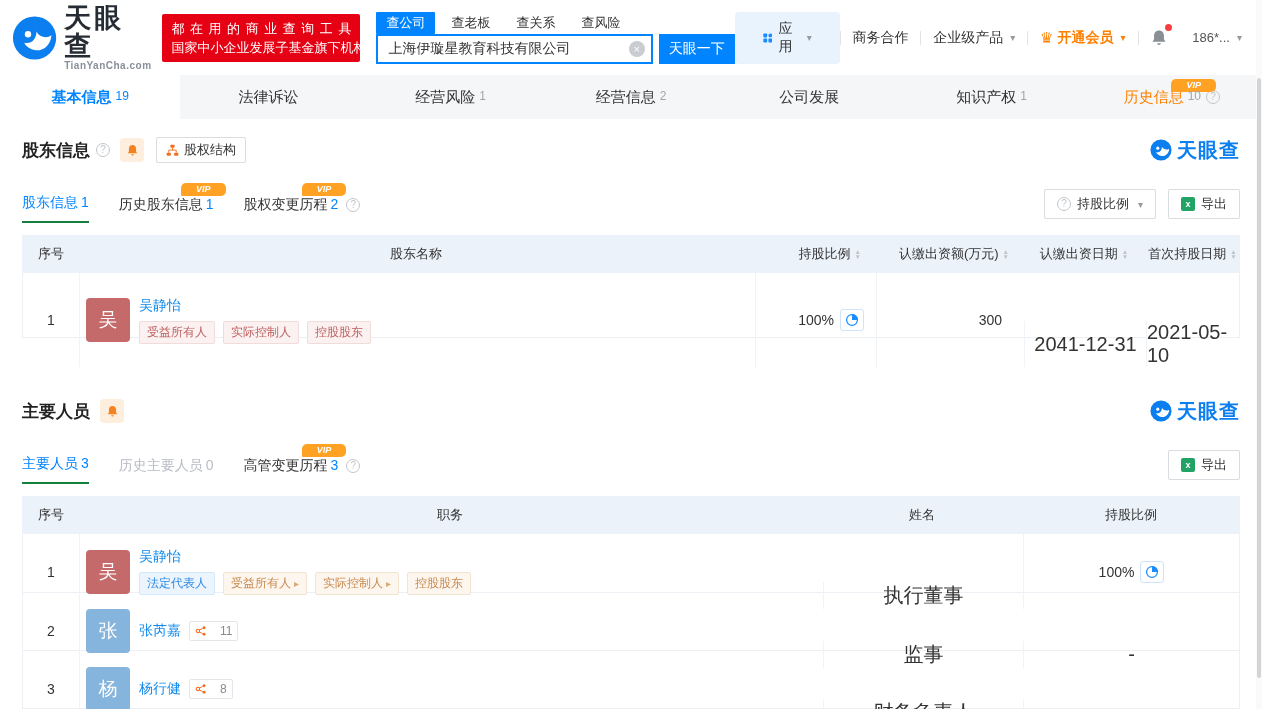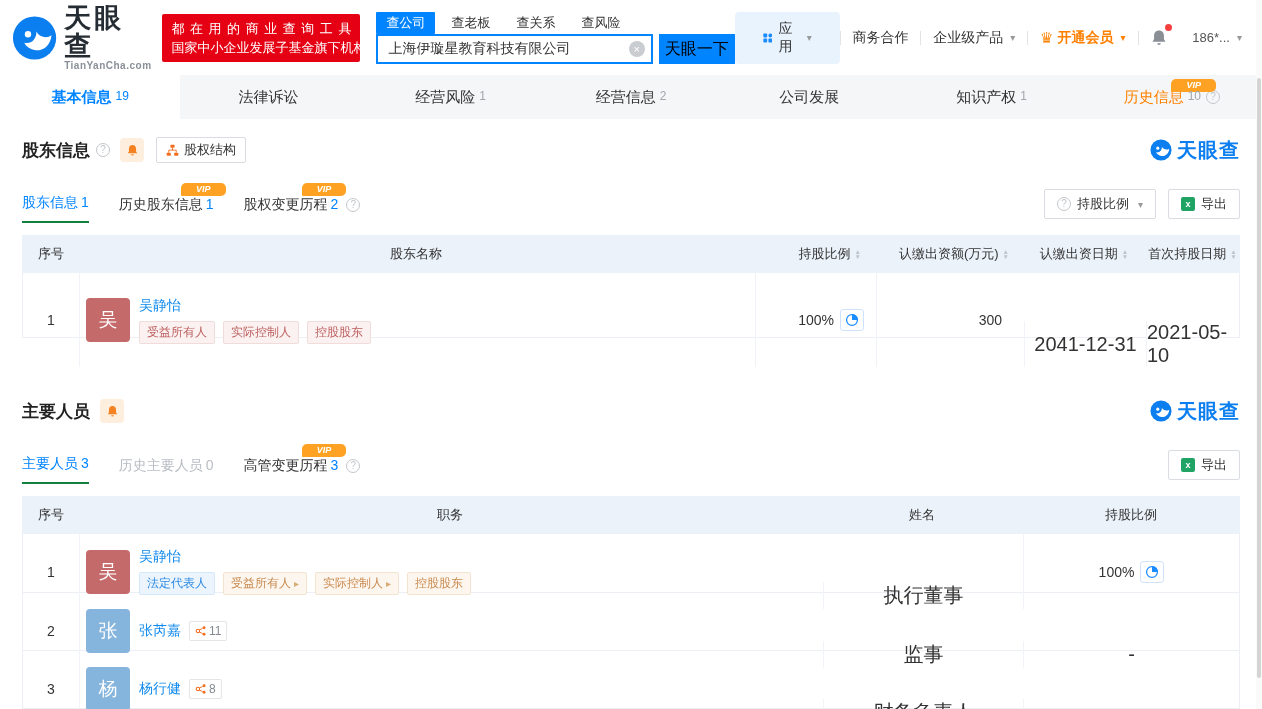--- a/index.html
+++ b/index.html
@@ -18,21 +18,21 @@
   .promo { margin-left:10px; width:198px; background:#e50113; color:#fff; font-size:13px; line-height:19px; padding:5px 9px; border-radius:2px; white-space:nowrap; }
   .promo .l1 { text-align:justify; text-align-last:justify; display:block; }
   .search-area { margin-left:16px; width:396px; }
   .search-tabs { display:flex; align-items:center; height:23px; font-size:13px; color:#333; }
   .search-tab { padding:2px 10px; margin-right:6px; cursor:pointer; border-radius:1px; }
   .search-tab.active { background:#0084ff; color:#fff; }
   .search-row { display:flex; height:30px; }
   .search-input-wrap { position:relative; flex:1; }
   .search-input { width:100%; height:30px; border:2px solid #0084ff; border-radius:0; padding:0 30px 0 10px; font-size:14px; color:#333; outline:none; font-family:inherit; }
   .clear-icon { position:absolute; right:8px; top:7px; width:16px; height:16px; border-radius:50%; background:#c9ccd1; color:#fff; font-size:11px; line-height:16px; text-align:center; cursor:pointer; }
-  .search-btn { width:76px; height:30px; margin-left:6px; background:#0084ff; color:#000000; border:none; font-size:16px; cursor:pointer; font-family:inherit; }
+  .search-btn { width:76px; height:30px; margin-left:6px; background:#0084ff; color:#ffffff; border:none; font-size:14px; cursor:pointer; font-family:inherit; }
   .header-right { margin-left:auto; display:flex; align-items:center; font-size:14px; color:#333; }
   .app-chip { background:#e9f3fe; border-radius:4px; padding:8px 28px; display:flex; align-items:center; gap:6px; cursor:pointer; }
   .hr-item { padding:0 12px; display:flex; align-items:center; gap:4px; white-space:nowrap; cursor:pointer; }
   .sep { width:1px; height:14px; background:#e3e3e3; }
   .caret { font-size:10px; color:#999; margin-left:3px; }
   .caret.orange { color:#ff8000; }
   .vip-link { color:#ff8000; font-weight:bold; }
   .crown { font-size:15px; color:#ff8000; }
   .bell-wrap { position:relative; padding:0 12px; cursor:pointer; display:flex; }
   .red-dot { position:absolute; top:-5px; right:8px; width:7px; height:7px; background:#f53f3f; border-radius:50%; }
@@ -97,21 +97,21 @@
   .person-info { margin-left:9px; }
   .p-name { color:#128bed; font-size:14px; cursor:pointer; }
   .name-line { display:flex; align-items:center; }
   .tags { margin-top:6px; display:flex; }
   .tag { font-size:12px; padding:2px 7px; margin-right:8px; border-radius:2px; white-space:nowrap; cursor:pointer; }
   .tag-red { color:#bd5f5f; background:#fbf1f1; border:1px solid #f1dcdc; }
   .tag-blue { color:#2f8be0; background:#ecf5fe; border:1px solid #d3e8fb; }
   .tag-orange { color:#c98a50; background:#fdf6ee; border:1px solid #f3e4cf; }
   .tag-arrow::after { content:"▸"; margin-left:3px; font-size:10px; color:#d8ab72; }
   .pie-btn { width:24px; height:22px; border:1px solid #cfe4fb; border-radius:3px; display:flex; align-items:center; justify-content:center; background:#fff; cursor:pointer; }
-  .rel-badge { display:inline-flex; align-items:center; gap:2px; margin-left:8px; border:1px solid #e3e5e8; border-radius:2px; padding:2px 5px; font-size:12px; color:#858a92; background:#fff; cursor:pointer; }
+  .rel-badge { display:inline-flex; align-items:center; gap:13px; margin-left:8px; border:1px solid #e3e5e8; border-radius:2px; padding:2px 5px; font-size:12px; color:#858a92; background:#fff; cursor:pointer; }
   
   .scrollbar-track { position:absolute; top:0; right:0; width:6px; height:709px; background:#fafafa; }
   .scrollbar-thumb { position:absolute; top:78px; right:1px; width:4px; height:600px; background:#d4d4d4; border-radius:2px; }
 </style>
 </head>
 <body>
 
 <div class="header">
   <div class="logo">
     <svg class="logo-mark" viewBox="0 0 48 48">

